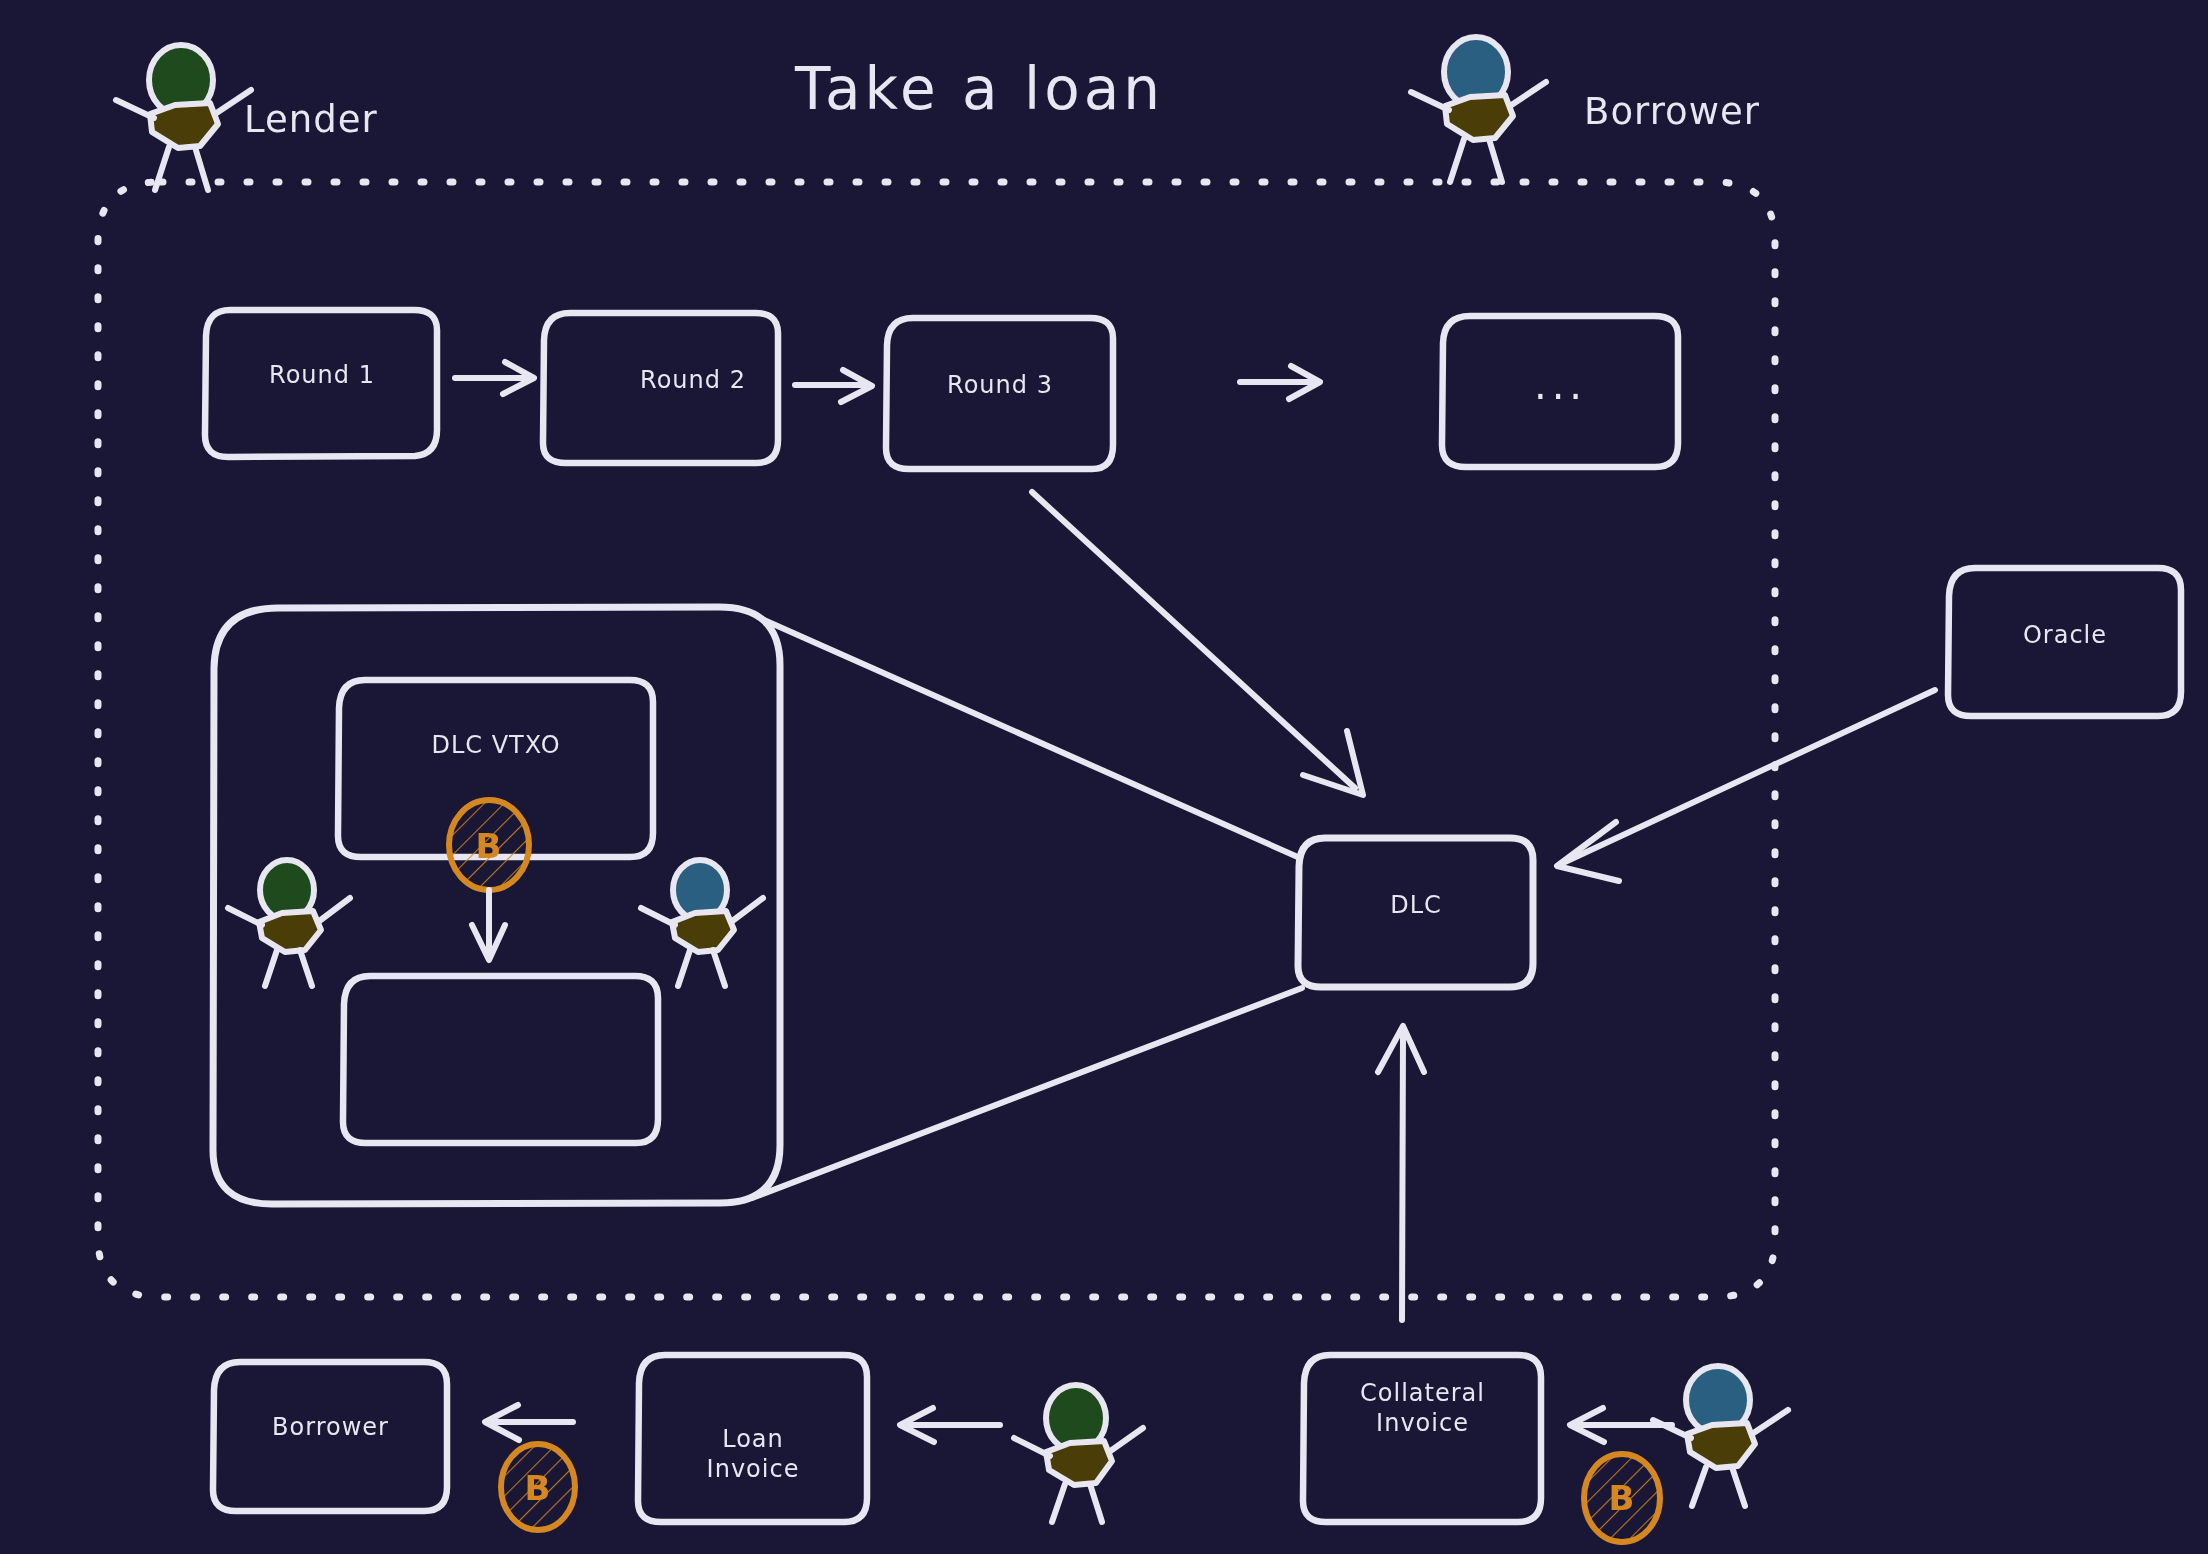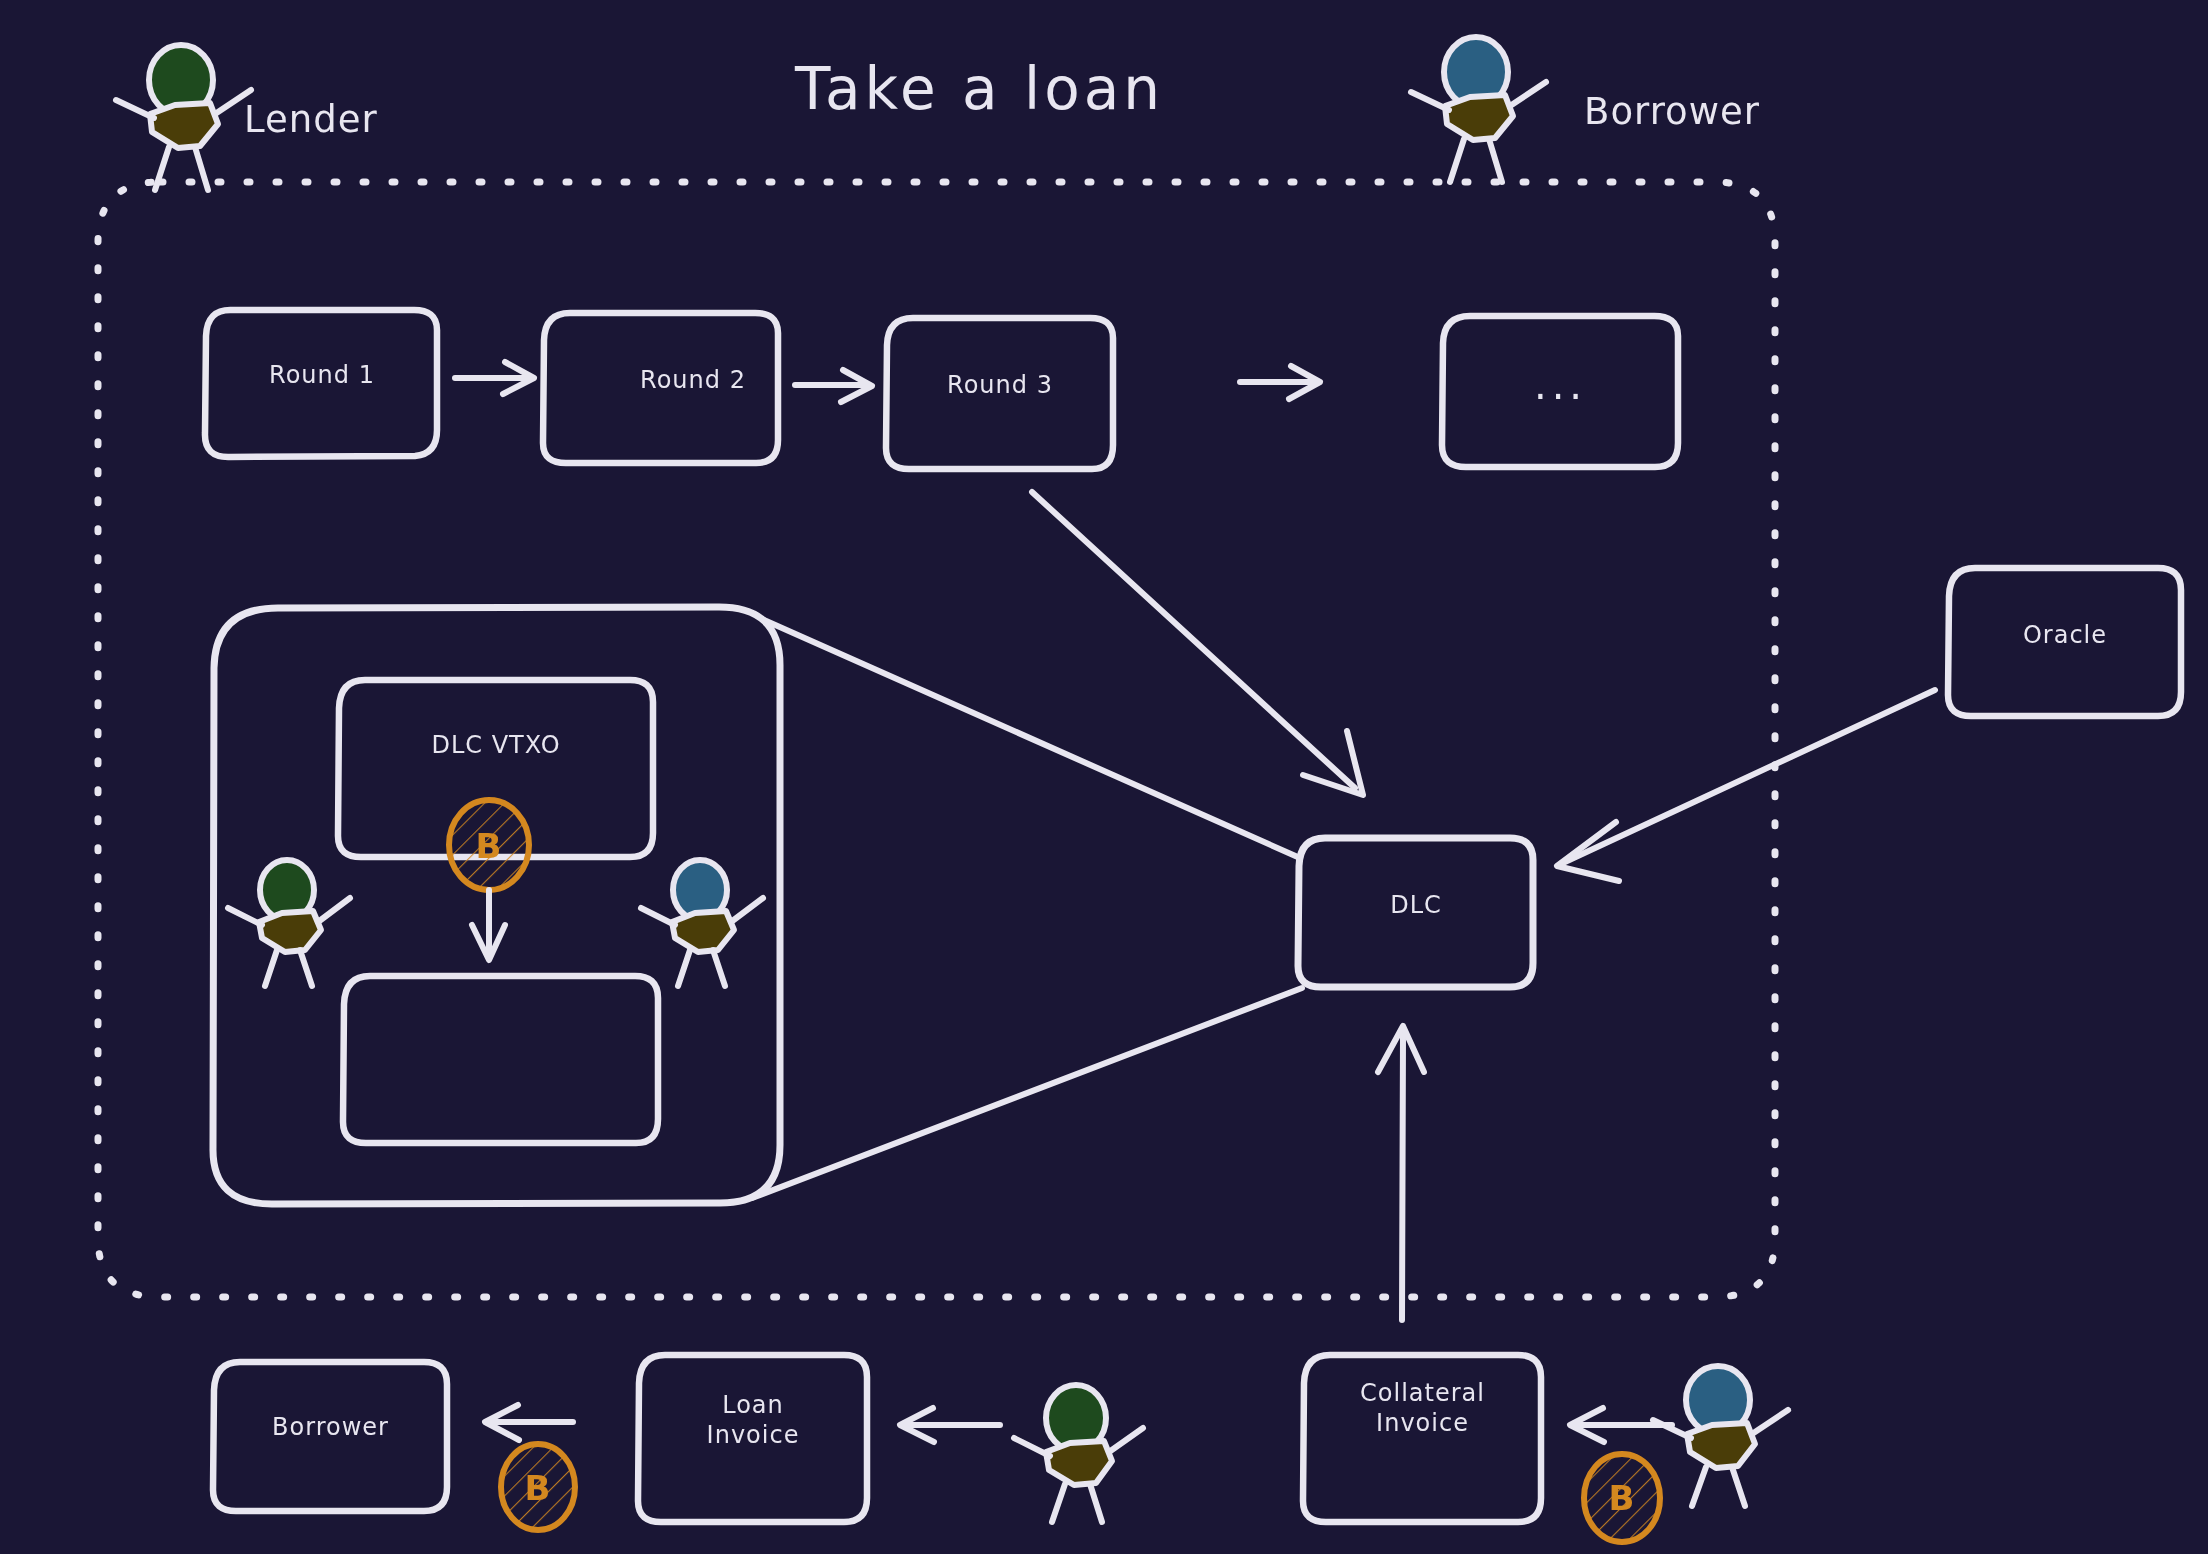--- a/index.html
+++ b/index.html
@@ -249,19 +249,19 @@
   <div class="lbl coin-b" style="left:459px; top:826px; width:60px;">B</div>
   <div class="lbl coin-b" style="left:508px; top:1468px; width:60px;">B</div>
   <div class="lbl coin-b" style="left:1592px; top:1478px; width:60px;">B</div>
 
   <div class="lbl node" style="left:1299px; top:890px; width:234px;">DLC</div>
 
   <div class="lbl node" style="left:1949px; top:620px; width:232px;">Oracle</div>
 
   <div class="lbl node" style="left:214px; top:1412px; width:233px;">Borrower</div>
 
-  <div class="lbl node" style="left:639px; top:1390px; width:228px;text-align:center;">Loan
+  <div class="lbl node" style="left:639px; top:1424px; width:228px;text-align:center;">Loan
 Invoice</div>
 
   <div class="lbl node" style="left:1304px; top:1378px; width:237px;text-align:center;">Collateral
 Invoice</div>
 
 </div>
 
 </body></html>

